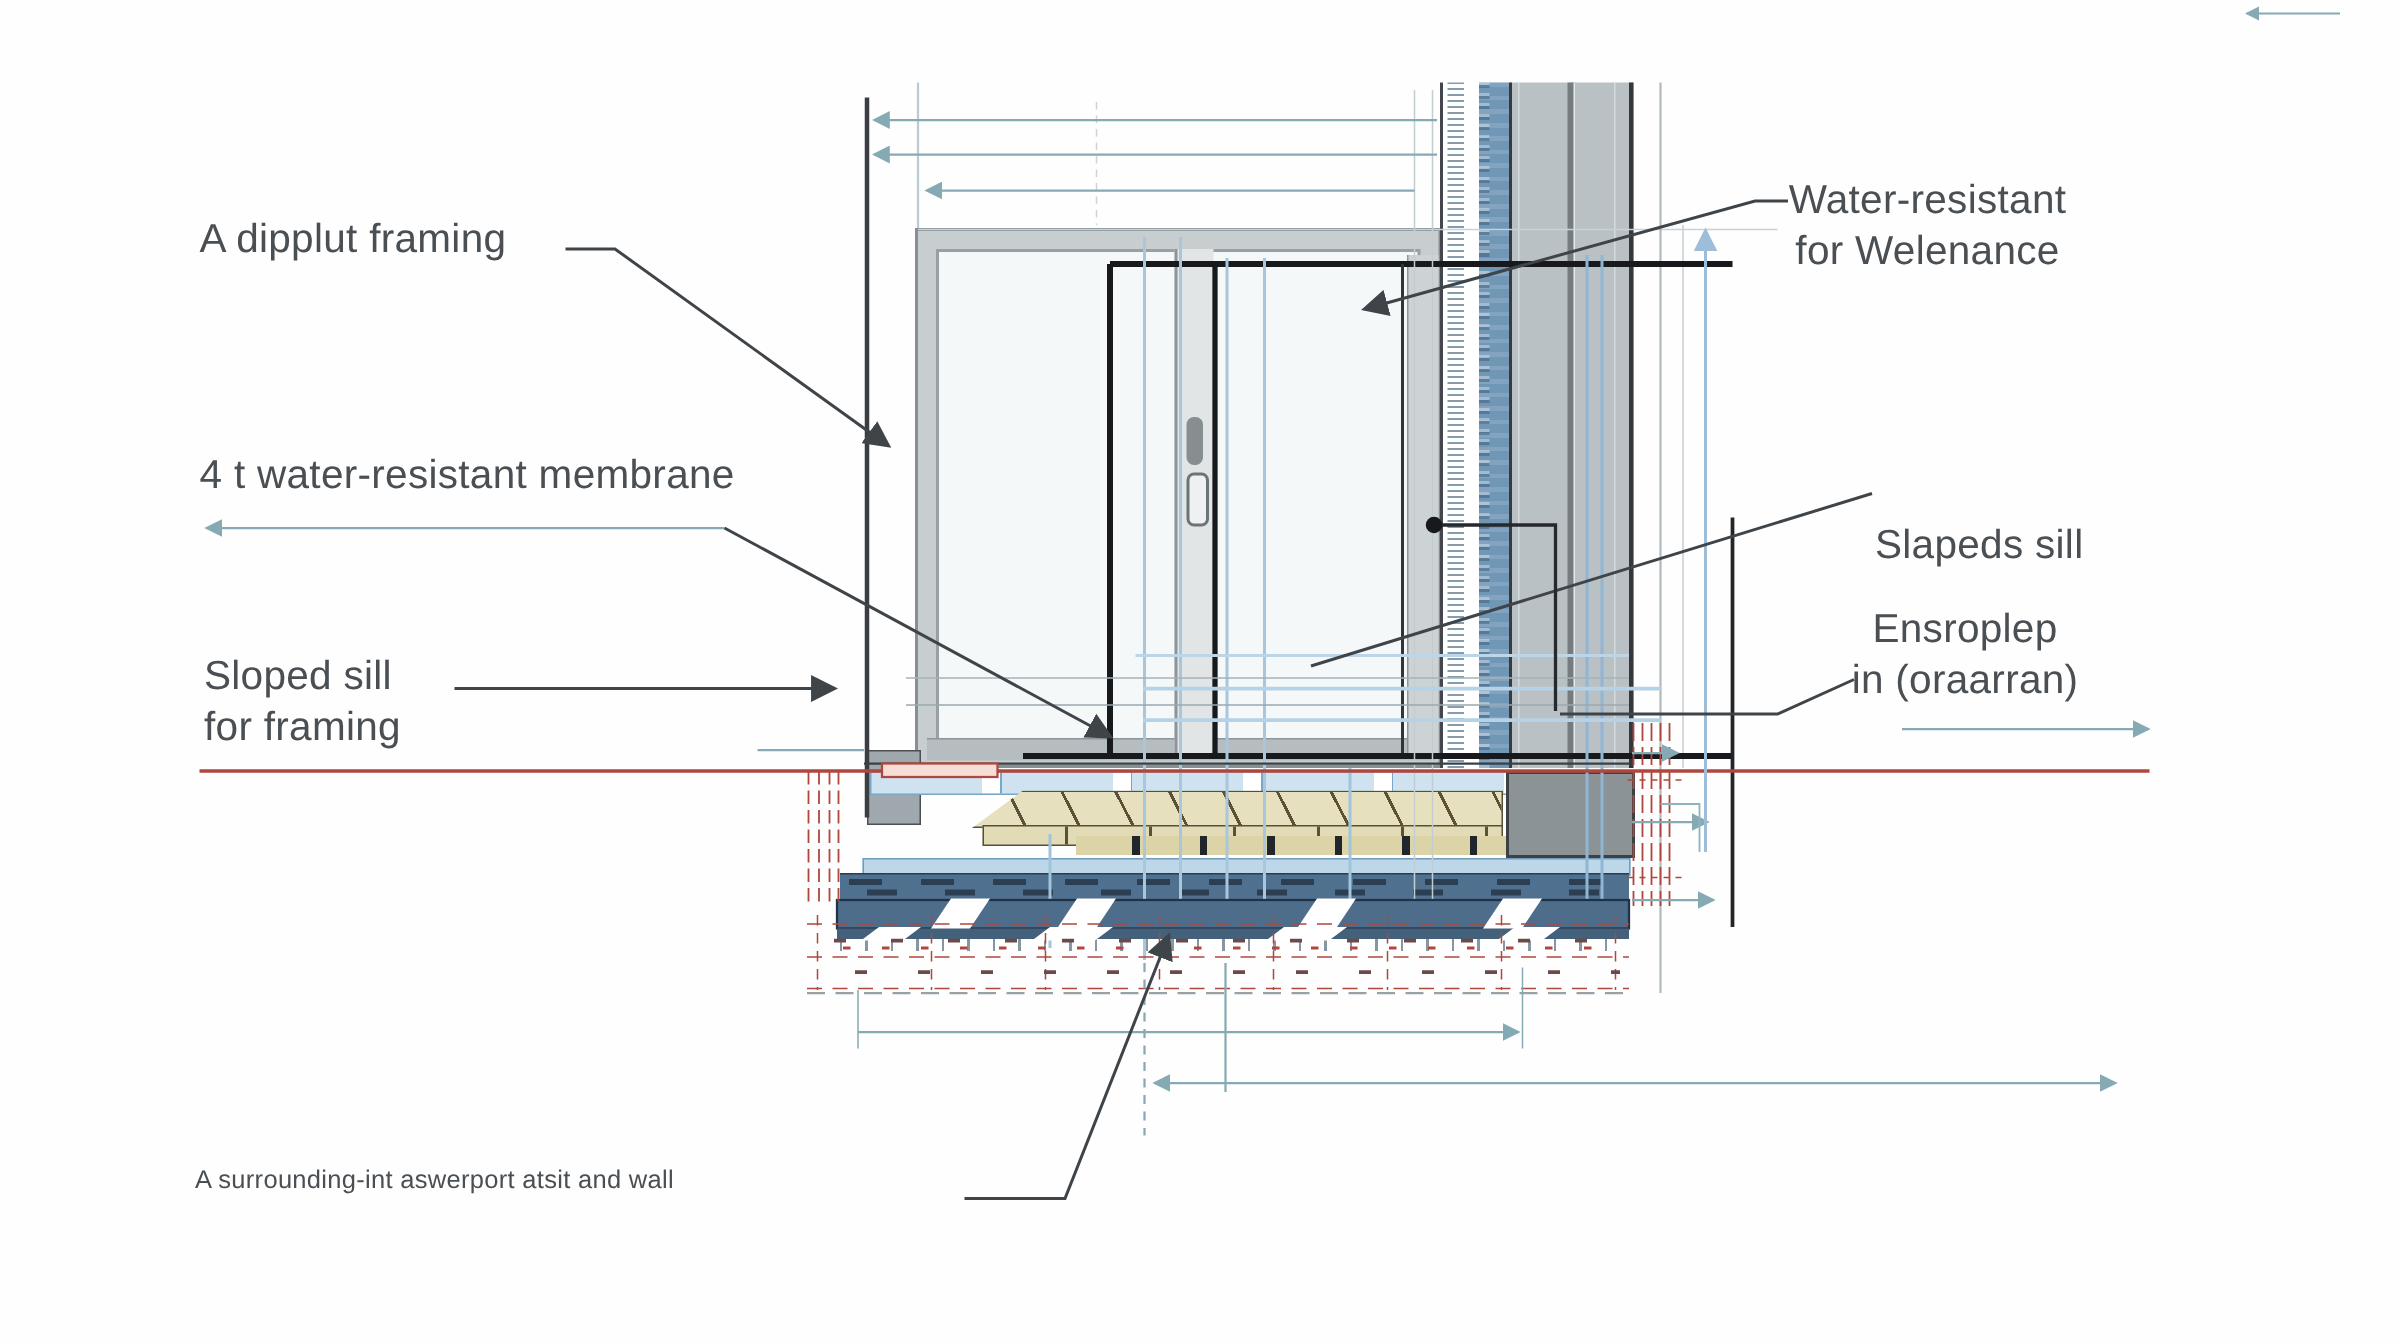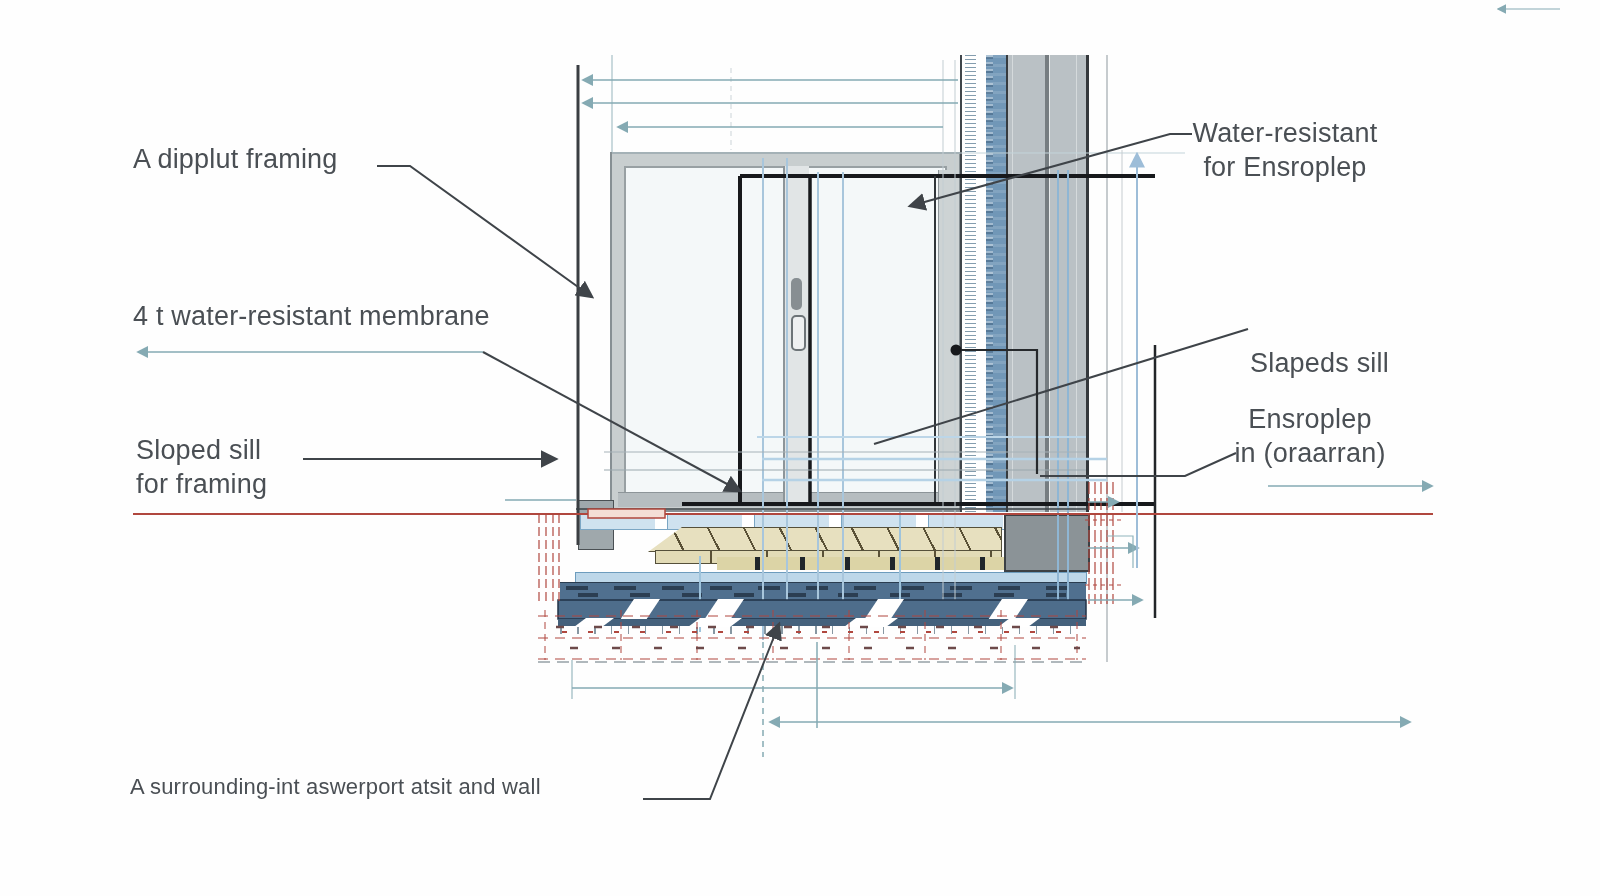--- a/index.html
+++ b/index.html
@@ -1,20 +1,20 @@
 <!DOCTYPE html>
 <html><head>
 <meta charset="utf-8">
 <style>
   html,body{margin:0;padding:0;background:#ffffff;}
   #stage{position:relative;width:1600px;height:896px;background:#fefefe;overflow:hidden;
          font-family:"Liberation Sans","DejaVu Sans",sans-serif;text-decoration:underline;}
   .abs{position:absolute;}
   .label{position:absolute;color:#4a4f54;font-size:27px;line-height:34px;letter-spacing:.2px;white-space:nowrap;}
-  .label.small{font-size:22px;}
+  .label.small{font-size:17px;}
   .center{text-align:center;white-space:normal;}
   
   .win-frame{left:610px;top:152px;width:347px;height:356px;background:#f4f8f9;
              border:2px solid #868f93;box-shadow:inset 0 0 0 12px #c8cecf, inset 0 0 0 14px #98a0a3;}
   .stile{left:783px;top:166px;width:24px;height:340px;background:#e1e5e6;
          border-left:2px solid #8d9599;}
   .stile-r{left:938px;top:170px;width:20px;height:336px;background:#cdd3d4;border-left:1px solid #8d9599;}
   .handle1{left:791px;top:278px;width:11px;height:32px;background:#878e92;border-radius:5px;}
   .handle2{left:791px;top:315px;width:11px;height:32px;background:#eef0f1;border:2px solid #6d7478;border-radius:5px;}
   .bottom-rail{left:618px;top:492px;width:339px;height:14px;background:#b6bdc0;border-top:1px solid #8d9599;}
@@ -210,21 +210,21 @@
 
   <div class="label" style="left:136px;top:433px;">
     <div>Sloped sill</div>
     <div>for framing</div>
   </div>
 
   <div class="label small" style="left:130px;top:770px;">A surrounding-int aswerport atsit and wall</div>
 
   <div class="label center" style="left:1150px;top:116px;width:270px;">
     <div>Water-resistant</div>
-    <div>for Ensroplep</div>
+    <div>for Welenance</div>
   </div>
 
   <div class="label" style="left:1250px;top:302px;margin-top:44px;">Slapeds sill</div>
 
   <div class="label center" style="left:1190px;top:402px;width:240px;">
     <div>Ensroplep</div>
     <div>in (oraarran)</div>
   </div>
 
 

